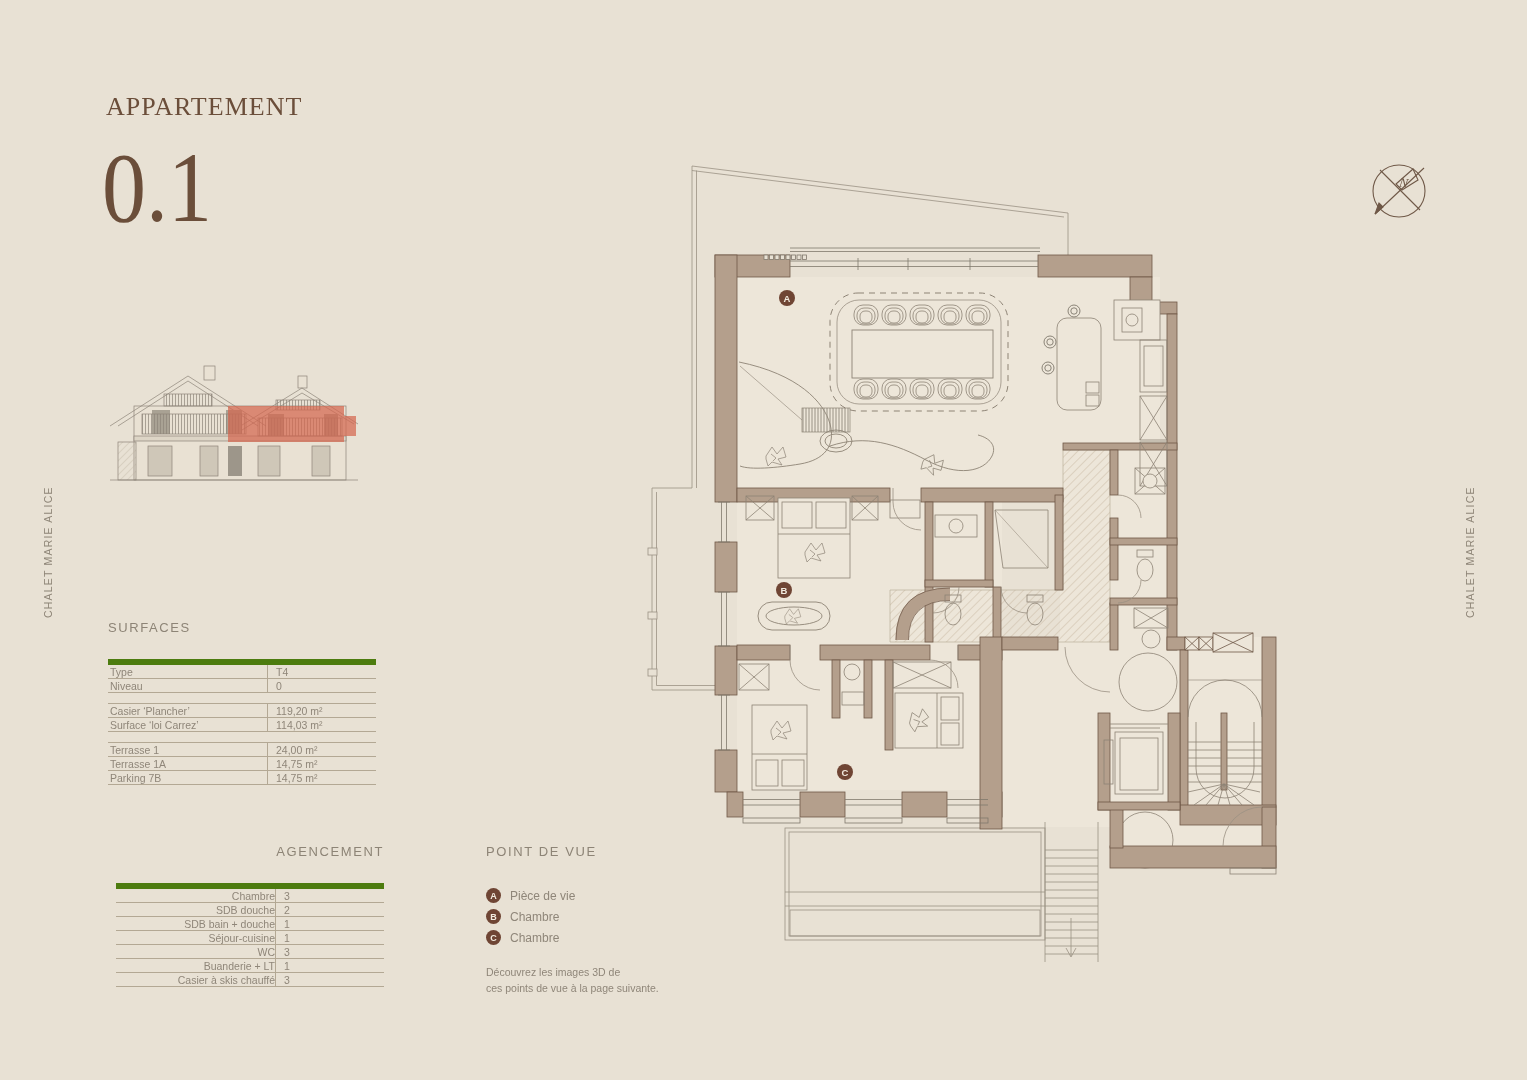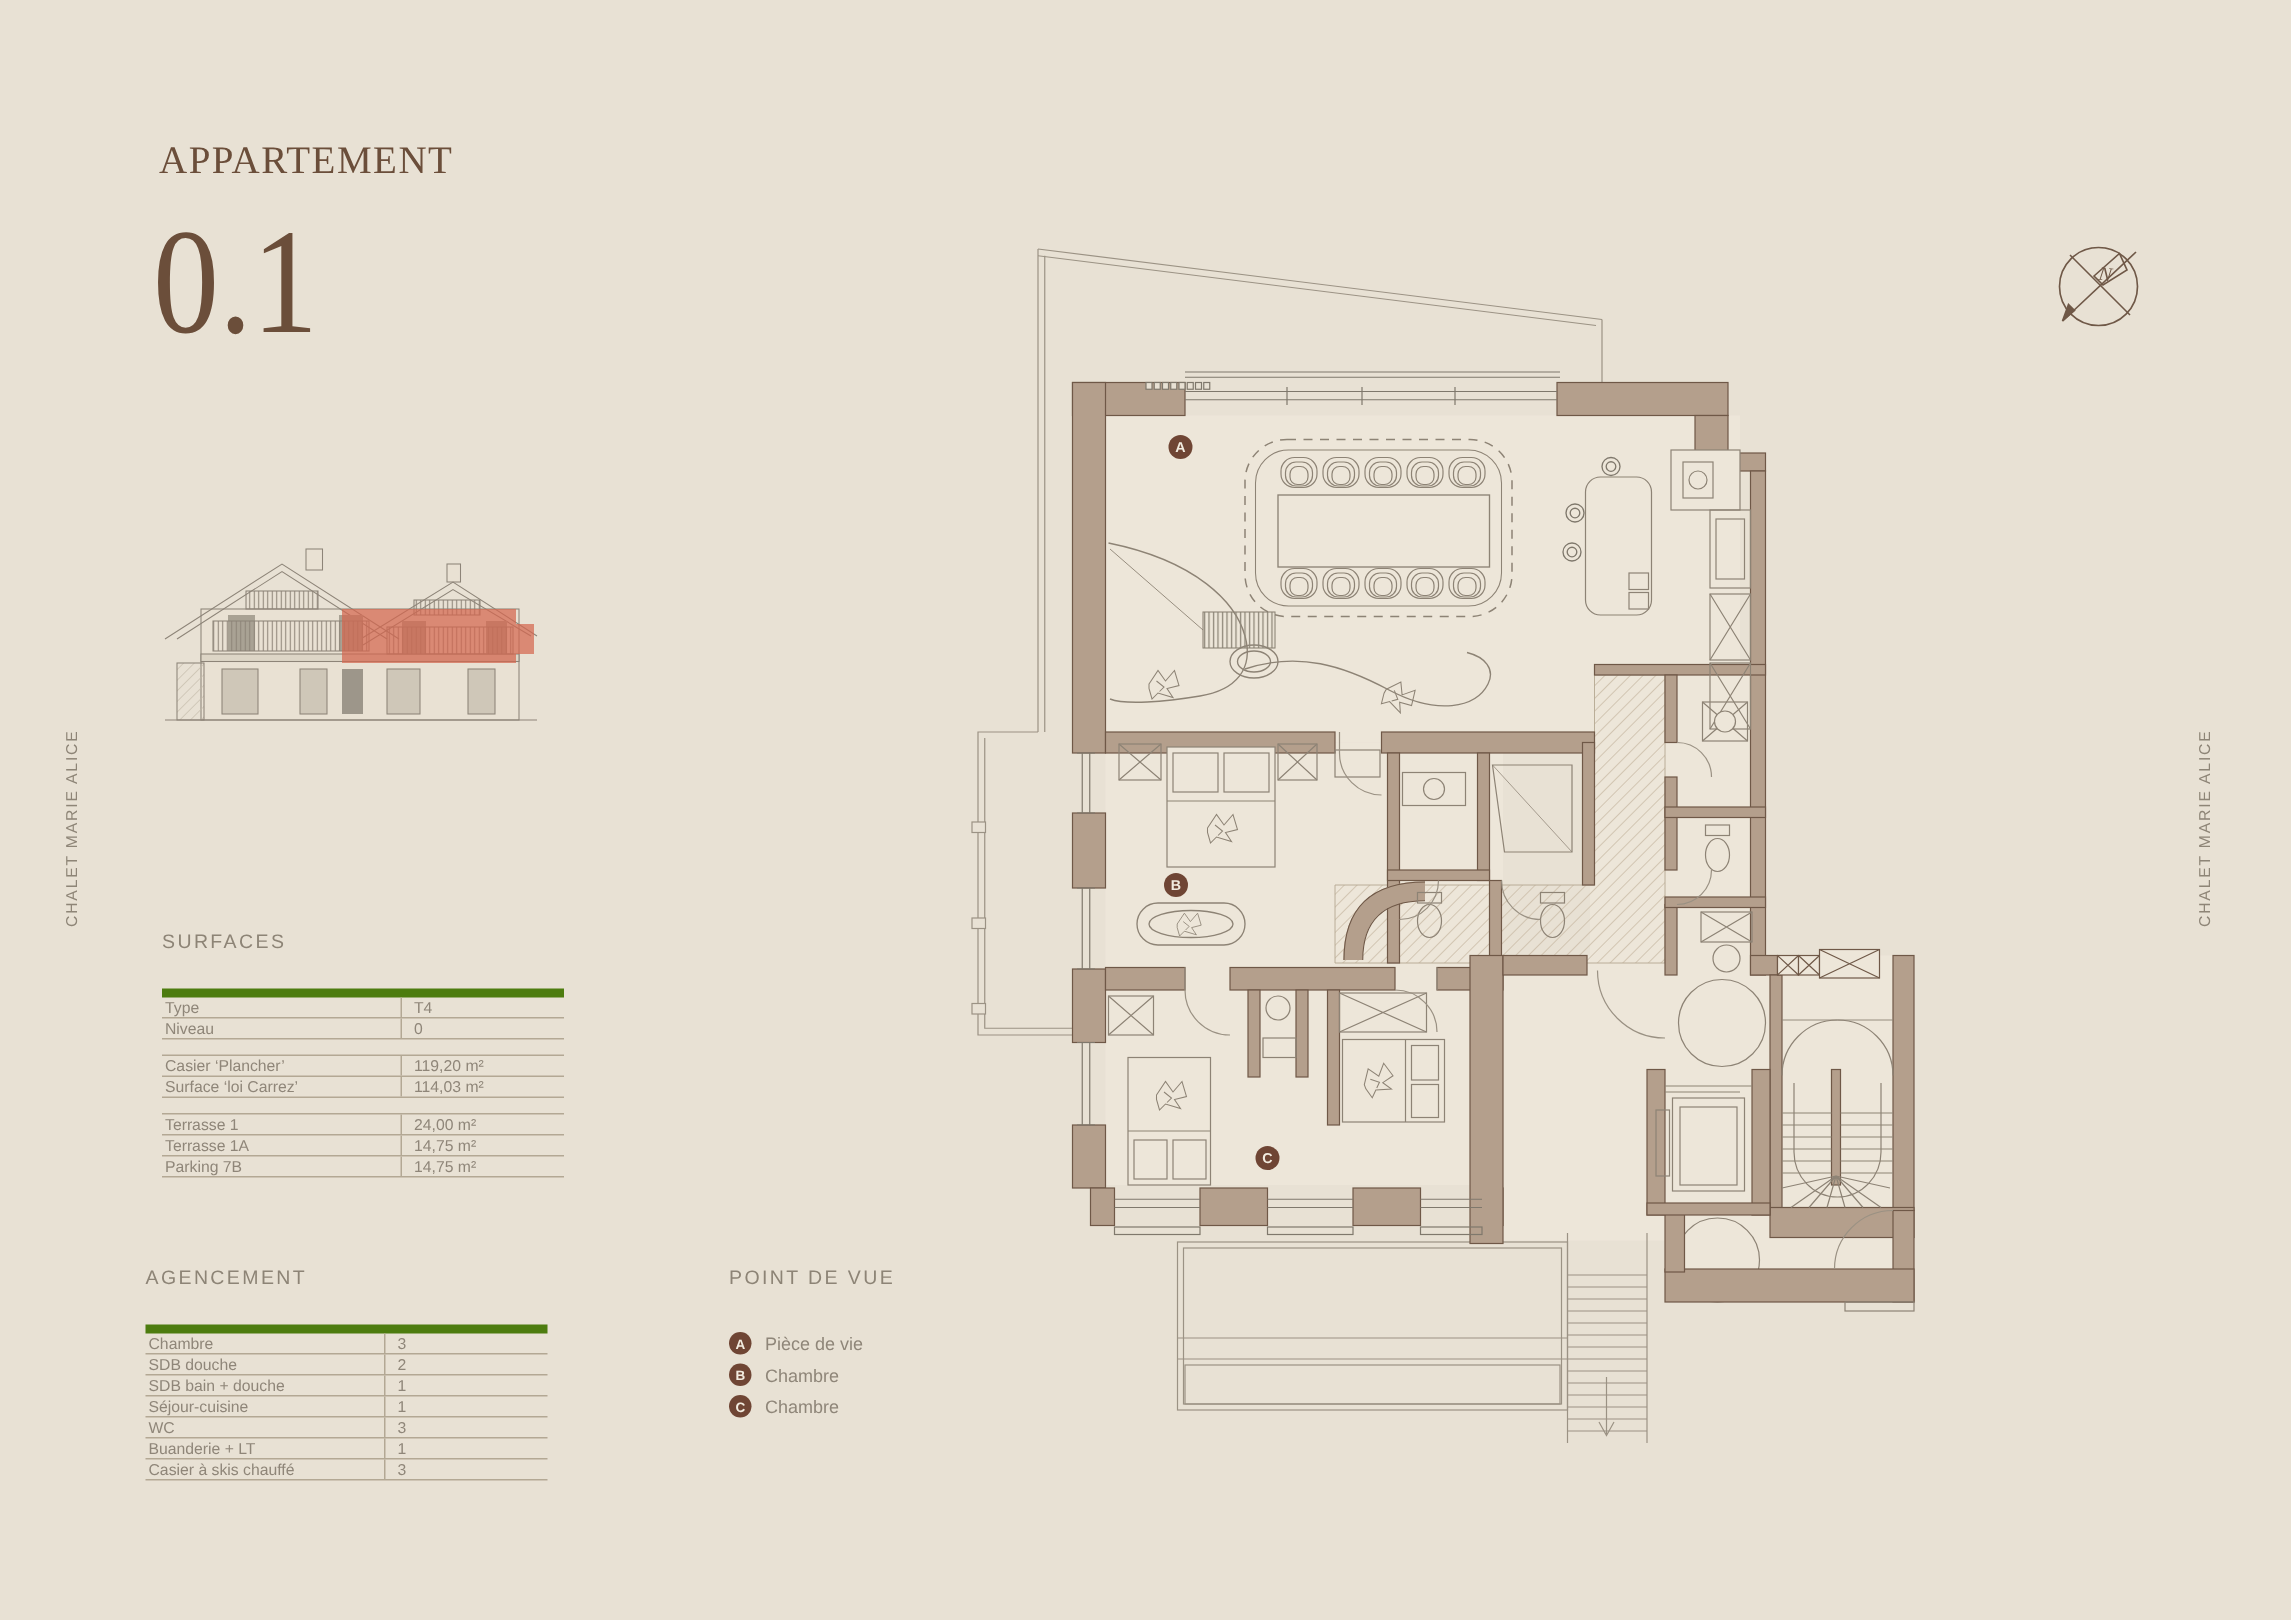--- a/index.html
+++ b/index.html
@@ -20,21 +20,21 @@
   
   .panel-heading{font-size:13px;letter-spacing:1.6px;color:#8d8476;}
   .table{border-top:6px solid #4d7c0f;margin-top:24px;}
   .trow{display:flex;align-items:center;border-bottom:1px solid #b3a894;height:13px;
         font-size:10.5px;color:#8f8679;}
   .trow .tl{width:157px;padding-left:2px;white-space:nowrap;overflow:hidden;}
   .trow .tv{flex:1;border-left:1px solid #b3a894;padding-left:8px;height:100%;
             display:flex;align-items:center;}
   .trow.spacer{height:10px;}
   .surfaces{left:108px;top:620px;width:268px;}
-  .agencement{left:97px;top:844px;width:268px;}
+  .agencement{left:116px;top:844px;width:268px;text-align:right;}
   .pdv{left:446px;top:844px;width:260px;margin-left:40px;}
   .pdv-items{margin-top:26px;}
   .pdv-item{display:flex;align-items:center;height:21px;}
   .badge{width:15px;height:15px;border-radius:50%;background:#6f4534;color:#f2ebdf;
          font-size:9px;font-weight:bold;display:flex;align-items:center;justify-content:center;
          margin-right:9px;flex:0 0 auto;}
   .pdv-label{font-size:12px;color:#8f8679;}
   .pdv-note{margin-top:16px;font-size:10.5px;color:#8f8679;line-height:1.55;}
   svg{display:block;}
   text.marker{font-family:"Liberation Sans",sans-serif;font-size:9.5px;font-weight:bold;
@@ -167,20 +167,24 @@
       <span class="pdv-label">Pièce de vie</span>
     </div>
     <div class="pdv-item">
       <span class="badge">B</span>
       <span class="pdv-label">Chambre</span>
     </div>
     <div class="pdv-item">
       <span class="badge">C</span>
       <span class="pdv-label">Chambre</span>
     </div>
+  </div>
+  <div class="pdv-note">
+    <div>Découvrez les images 3D de</div>
+    <div>ces points de vue à la page suivante.</div>
   </div>
 </div>
 
 <svg class="abs" style="left:1366px;top:158px;" width="66" height="66" viewBox="0 0 66 66">
   <g stroke="#6f5847" stroke-width="1.1" fill="none">
     <circle cx="33" cy="33" r="26"></circle>
     <line x1="9" y1="56" x2="58" y2="10"></line>
     <line x1="14" y1="12" x2="54" y2="52"></line>
     <path d="M30,26 L47,11 L52,22 L36,32 Z"></path>
     <path d="M9,56 L17,49 L13,45 Z" fill="#6f5847"></path>

